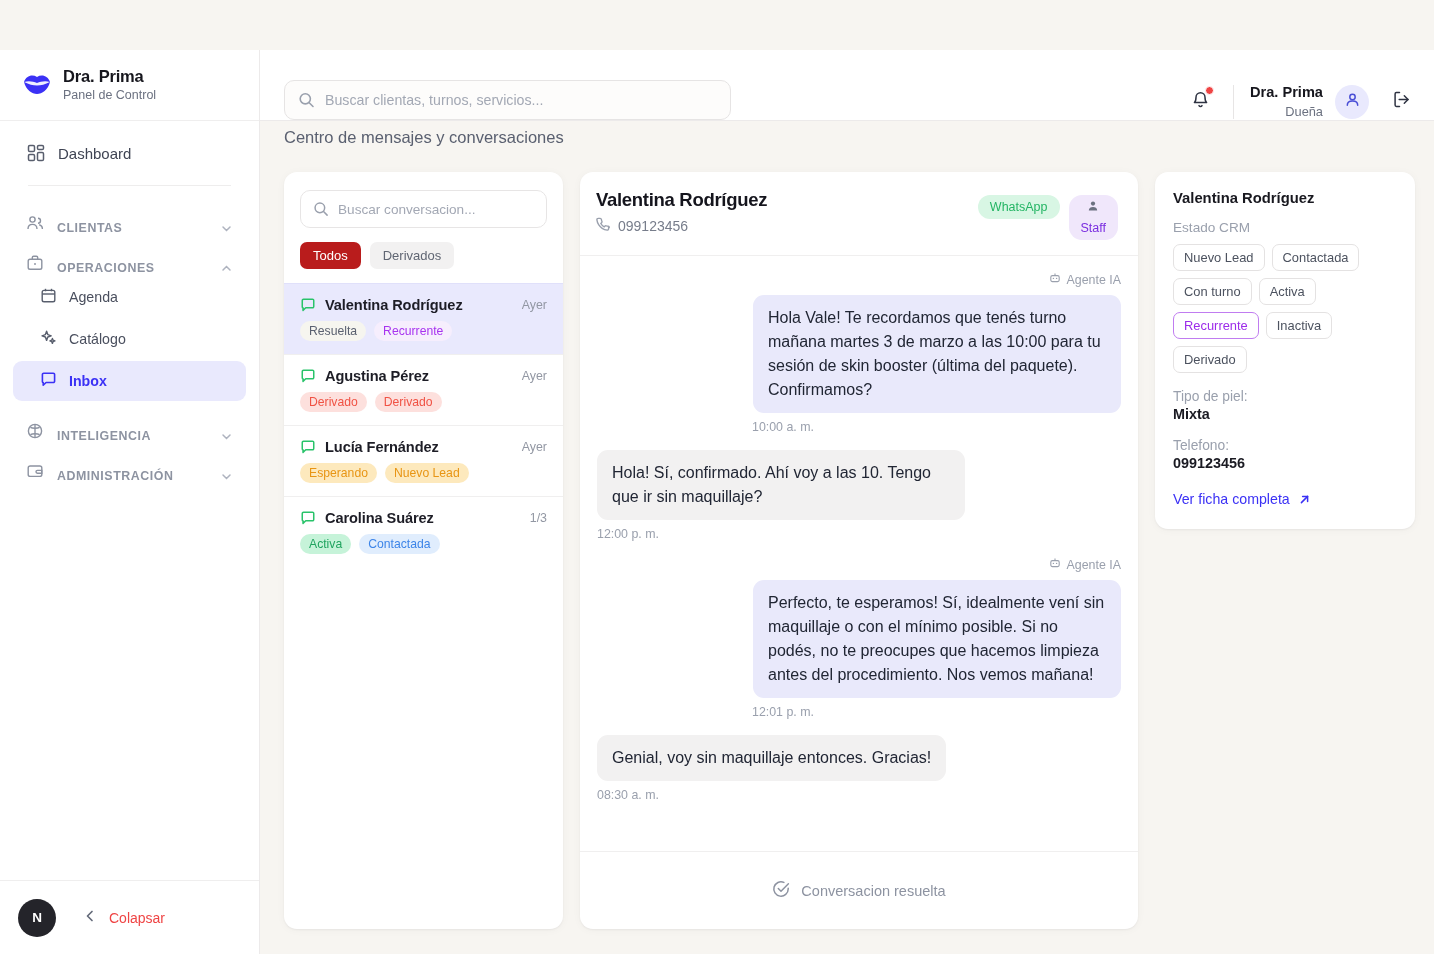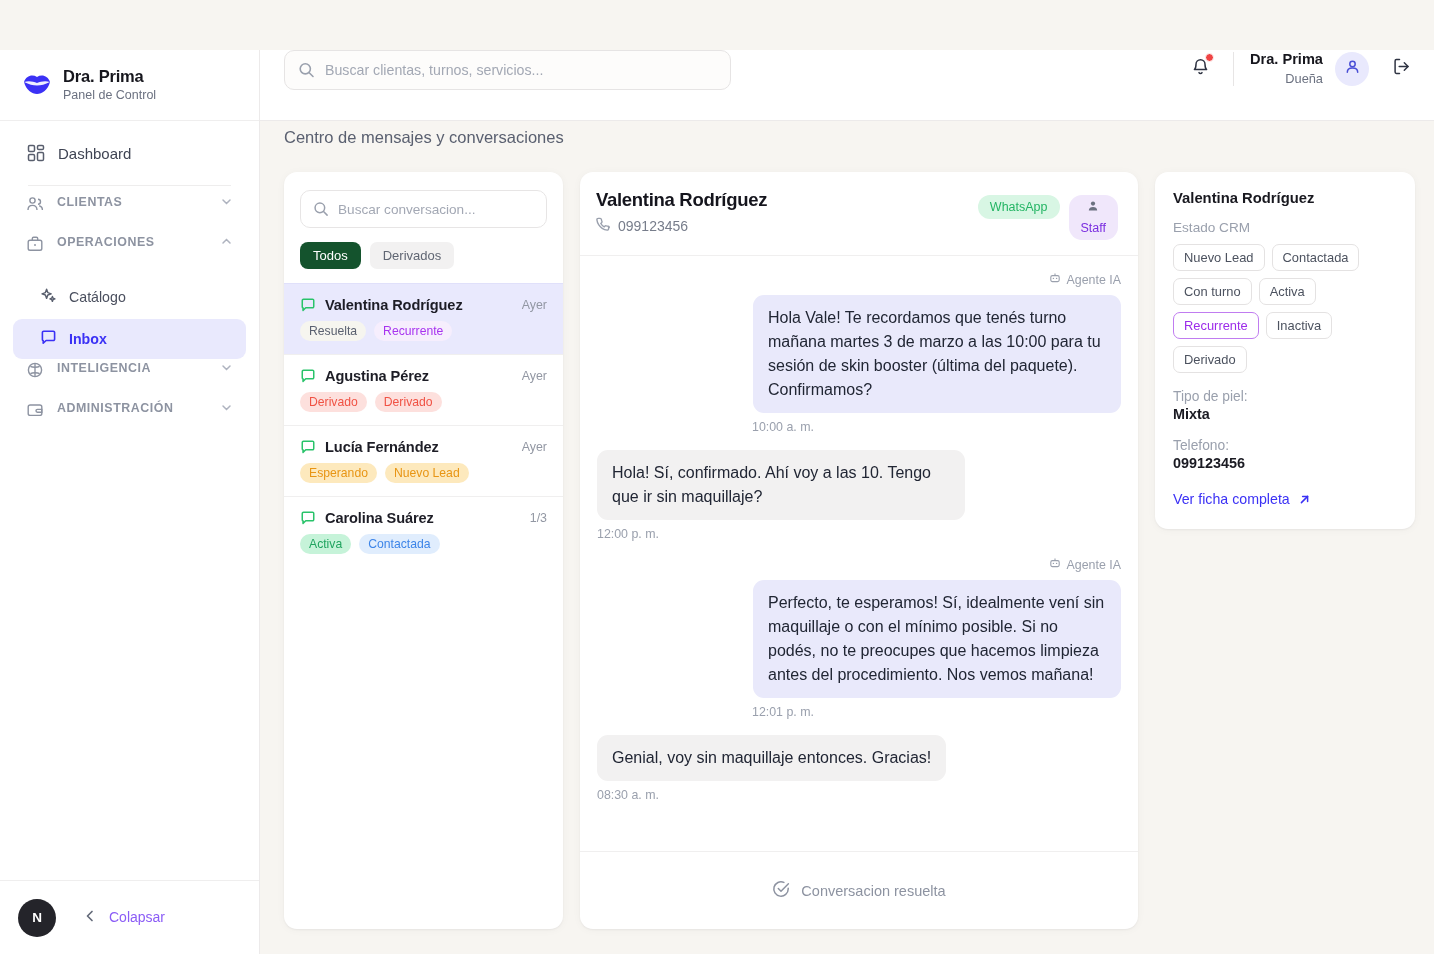--- a/index.html
+++ b/index.html
@@ -37,21 +37,21 @@
     display: flex; align-items: center; gap: 13px;
     height: 40px; padding: 0 13px;
     border-radius: 9px; cursor: pointer;
     color: #4a4f5e; font-size: 14.5px;
   }
   .nav-item .ico { width: 19px; height: 19px; display:flex; align-items:center; justify-content:center; flex: 0 0 19px; }
   .nav-item.dash { font-size: 15px; color: #3f4453; }
   .nav-divider { height: 1px; background: #eeeded; margin: 12px 15px 9px 15px; }
 
   .nav-group {
-    display: flex; align-items: flex-start; gap: 13px;
+    display: flex; align-items: flex-end; gap: 13px;
     height: 40px; padding: 0 13px;
     border-radius: 9px; cursor: pointer;
     color: #8d93a1; font-size: 12.4px; font-weight: 600;
     letter-spacing: 0.55px; text-transform: uppercase;
   }
   .nav-group .chev { margin-left: auto; color: #aeb3bf; display:flex; }
   .nav-sub {
     display: flex; align-items: center; gap: 12px;
     height: 40px; padding: 0 13px 0 27px; margin: 2px 0;
     border-radius: 9px; cursor: pointer;
@@ -67,31 +67,31 @@
     padding: 0 18px;
   }
   .avatar-n {
     width: 38px; height: 38px; border-radius: 50%;
     background: #24242a; color: #fff;
     display: flex; align-items: center; justify-content: center;
     font-size: 13.5px; font-weight: 600; cursor: pointer;
     flex: 0 0 38px;
   }
   .collapse {
-    display: flex; gap: 12px;
-    color: #8b5cf6; font-size: 14px; cursor: pointer; margin-left: 17px;
+    display: flex; align-items: center; gap: 12px;
+    color: #ef4444; font-size: 14px; cursor: pointer; margin-left: 17px;
   }
 
   
   .topbar {
     position: absolute; left: 260px; top: 50px;
     width: 1174px; height: 71px;
     background: #ffffff;
     border-bottom: 1px solid #eceaea;
-    display: flex; align-items: flex-start;
+    display: flex; align-items: flex-end;
     padding: 0 22px 0 24px;
   }
   .search-wrap {
     position: relative; width: 447px; height: 40px;
   }
   .search-wrap .sico {
     position: absolute; left: 14px; top: 50%; transform: translateY(-50%);
     color: #9aa0ad; display: flex;
   }
   .search-input {
@@ -152,21 +152,21 @@
     font-family: inherit; font-size: 13.6px; color: #33384a; outline: none;
   }
   .conv-search::placeholder { color: #a3a8b4; }
   .filters { display: flex; gap: 9px; margin-top: 14px; }
   .chip-filter {
     height: 27px; padding: 0 13px; border-radius: 7px;
     display: flex; align-items: center; justify-content: center;
     font-size: 13px; cursor: pointer; border: none;
     background: #f2f1f1; color: #606673; font-family: inherit;
   }
-  .chip-filter.active { background: #14532d; color: #fff; border-radius: 8px; }
+  .chip-filter.active { background: #b91c1c; color: #fff; }
 
   .conv-list { flex: 1; overflow-y: auto; }
   .conv-item {
     padding: 13px 16px 13px 16px;
     border-top: 1px solid #f0efef;
     cursor: pointer;
   }
   .conv-item.selected { background: #e9e9fd; border-top-color: #e0e0fa; }
   .conv-row1 { display: flex; align-items: center; gap: 9px; }
   .conv-ico { color: #29c36a; display: flex; flex: 0 0 16px; }
@@ -310,20 +310,31 @@
           </svg>
         </span>
         <span>OPERACIONES</span>
         <span class="chev">
           <svg width="13" height="13" viewBox="0 0 13 13" fill="none" stroke="#aeb3bf" stroke-width="1.5" stroke-linecap="round">
               <path d="M3 8 L6.5 4.5 L10 8"></path>
             </svg>
         </span>
       </div>
 
+      <div class="nav-sub">
+        <span class="ico">
+          <svg width="17" height="17" viewBox="0 0 17 17" fill="none" stroke="#585e6d" stroke-width="1.4">
+            <rect x="2.2" y="3.4" width="12.6" height="11.4" rx="1.8"></rect>
+            <path d="M2.2 7 H14.8"></path>
+              <path d="M5.5 1.8 V4.3"></path>
+              <path d="M11.5 1.8 V4.3"></path>
+          </svg>
+        </span>
+        <span>Agenda</span>
+      </div>
 
       <div class="nav-sub">
         <span class="ico">
           <svg width="17" height="17" viewBox="0 0 17 17" fill="none" stroke="#585e6d" stroke-width="1.4" stroke-linejoin="round">
             <path d="M6.6 2.2 L7.8 5.6 L11.2 6.8 L7.8 8 L6.6 11.4 L5.4 8 L2 6.8 L5.4 5.6 Z"></path>
             <path d="M12.4 9.4 L13.1 11.2 L14.9 11.9 L13.1 12.6 L12.4 14.4 L11.7 12.6 L9.9 11.9 L11.7 11.2 Z"></path>
           </svg>
         </span>
         <span>Catálogo</span>
       </div>

